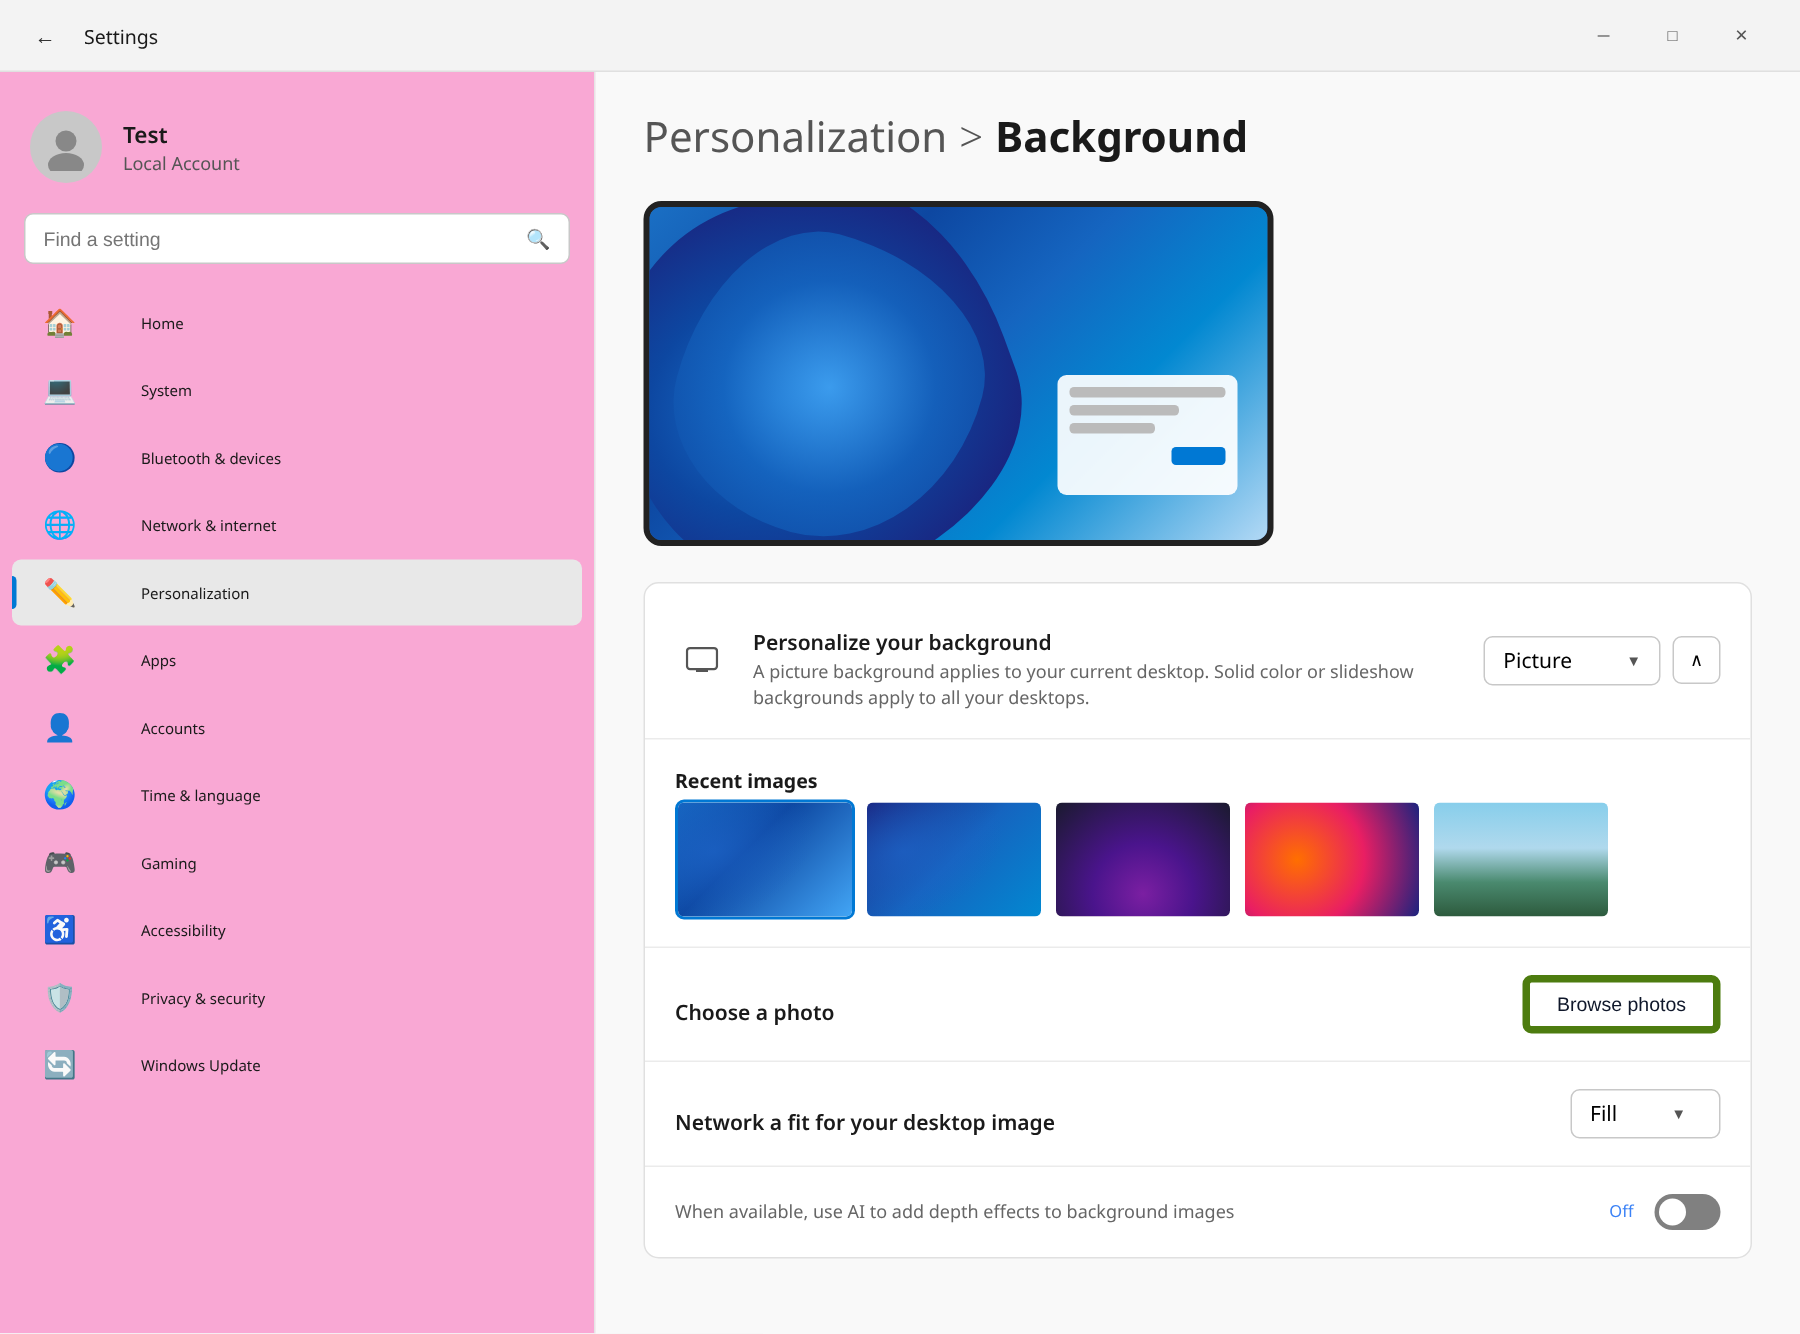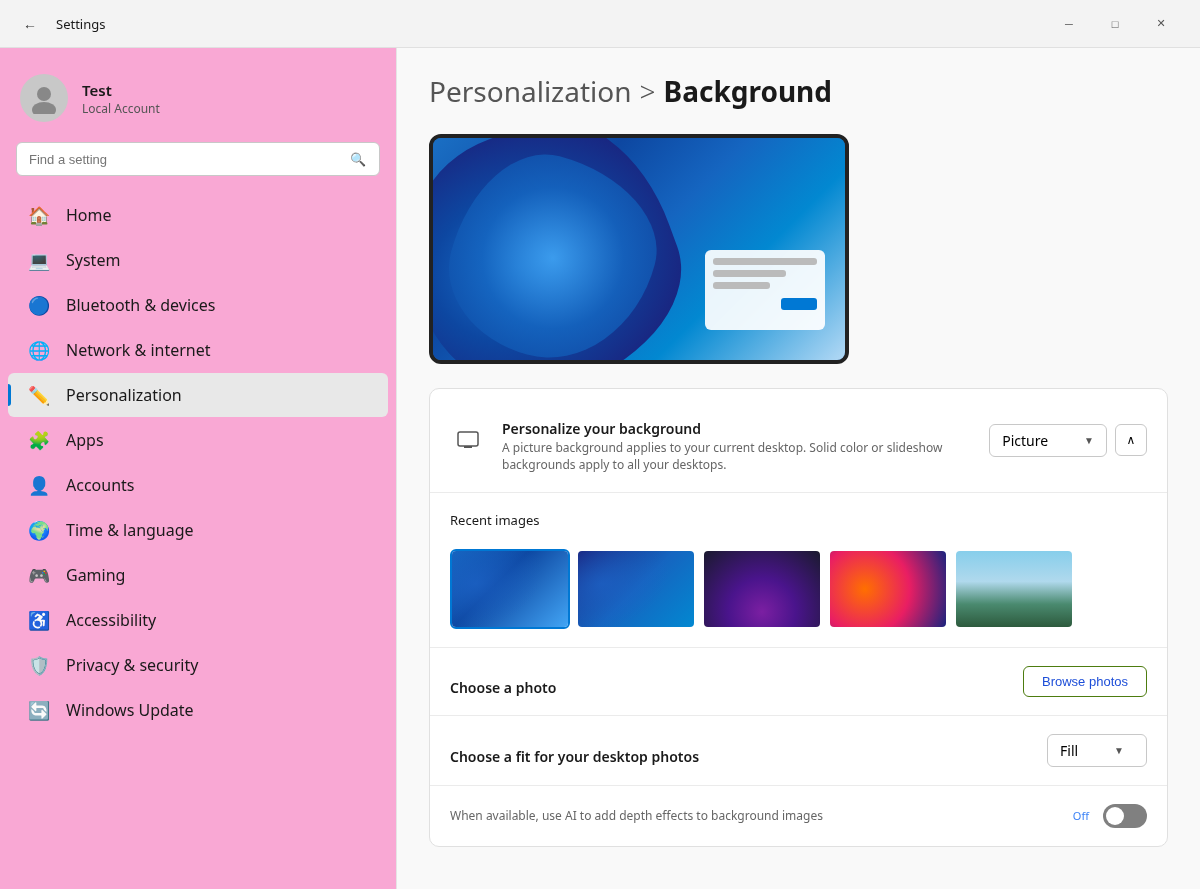--- a/index.html
+++ b/index.html
@@ -136,21 +136,21 @@
       width: 3px;
       background: #0078d4;
       border-radius: 0 3px 3px 0;
     }
     .nav-icon {
       width: 24px; height: 24px;
       display: flex; align-items: center; justify-content: center;
       font-size: 18px;
       flex-shrink: 0;
     }
-    .nav-label { font-size: 16px; }
+    .nav-label { font-size: 10px; margin-left: 28px; }
 
     
     .content {
       flex: 1;
       background: #f9f9f9;
       overflow-y: auto;
       padding: 24px 32px;
     }
 
     .page-header {
@@ -289,23 +289,23 @@
       font-size: 12px;
     }
 
     
     .recent-images-section {
       padding: 18px 20px;
       border-bottom: 1px solid #ebebeb;
     }
     .recent-images-title {
       font-size: 13px;
-      font-weight: 400;
+      font-weight: 700;
       color: #1a1a1a;
-      margin-bottom: 20px;
+      margin-bottom: 4px;
     }
     .images-grid {
       display: flex;
       gap: 6px;
     }
     .img-thumb {
       width: 120px; height: 80px;
       border-radius: 6px;
       overflow: hidden;
       flex-shrink: 0;
@@ -346,26 +346,26 @@
       top: -20%; left: -20%;
       width: 100%; height: 120%;
       background: radial-gradient(ellipse at 40% 50%, rgba(30,100,200,0.7) 0%, transparent 70%);
       border-radius: 50% 40% 60% 40%;
       transform: rotate(-15deg);
     }
 
     
     .browse-btn {
       background: white;
-      border: 1px solid #4d7c0f;
+      border: 5px solid #4d7c0f;
       border-radius: 6px;
       padding: 7px 18px;
       font-size: 13px;
       cursor: pointer;
-      color: #1d4ed8;
+      color: #0f172a;
     }
 
     
     .toggle {
       position: relative;
       width: 44px; height: 24px;
       flex-shrink: 0;
     }
     .toggle-track {
       width: 44px; height: 24px;
@@ -550,21 +550,21 @@
         <div class="setting-text">
           <div class="setting-title">Choose a photo</div>
         </div>
         <div class="setting-control">
           <button class="browse-btn">Browse photos</button>
         </div>
       </div>
 
       <div class="setting-row">
         <div class="setting-text">
-          <div class="setting-title">Choose a fit for your desktop photos</div>
+          <div class="setting-title">Network a fit for your desktop image</div>
         </div>
         <div class="setting-control">
           <div class="dropdown">
             <span>Fill</span>
             <span class="dropdown-arrow">▼</span>
           </div>
         </div>
       </div>
 
       <div class="setting-row">

